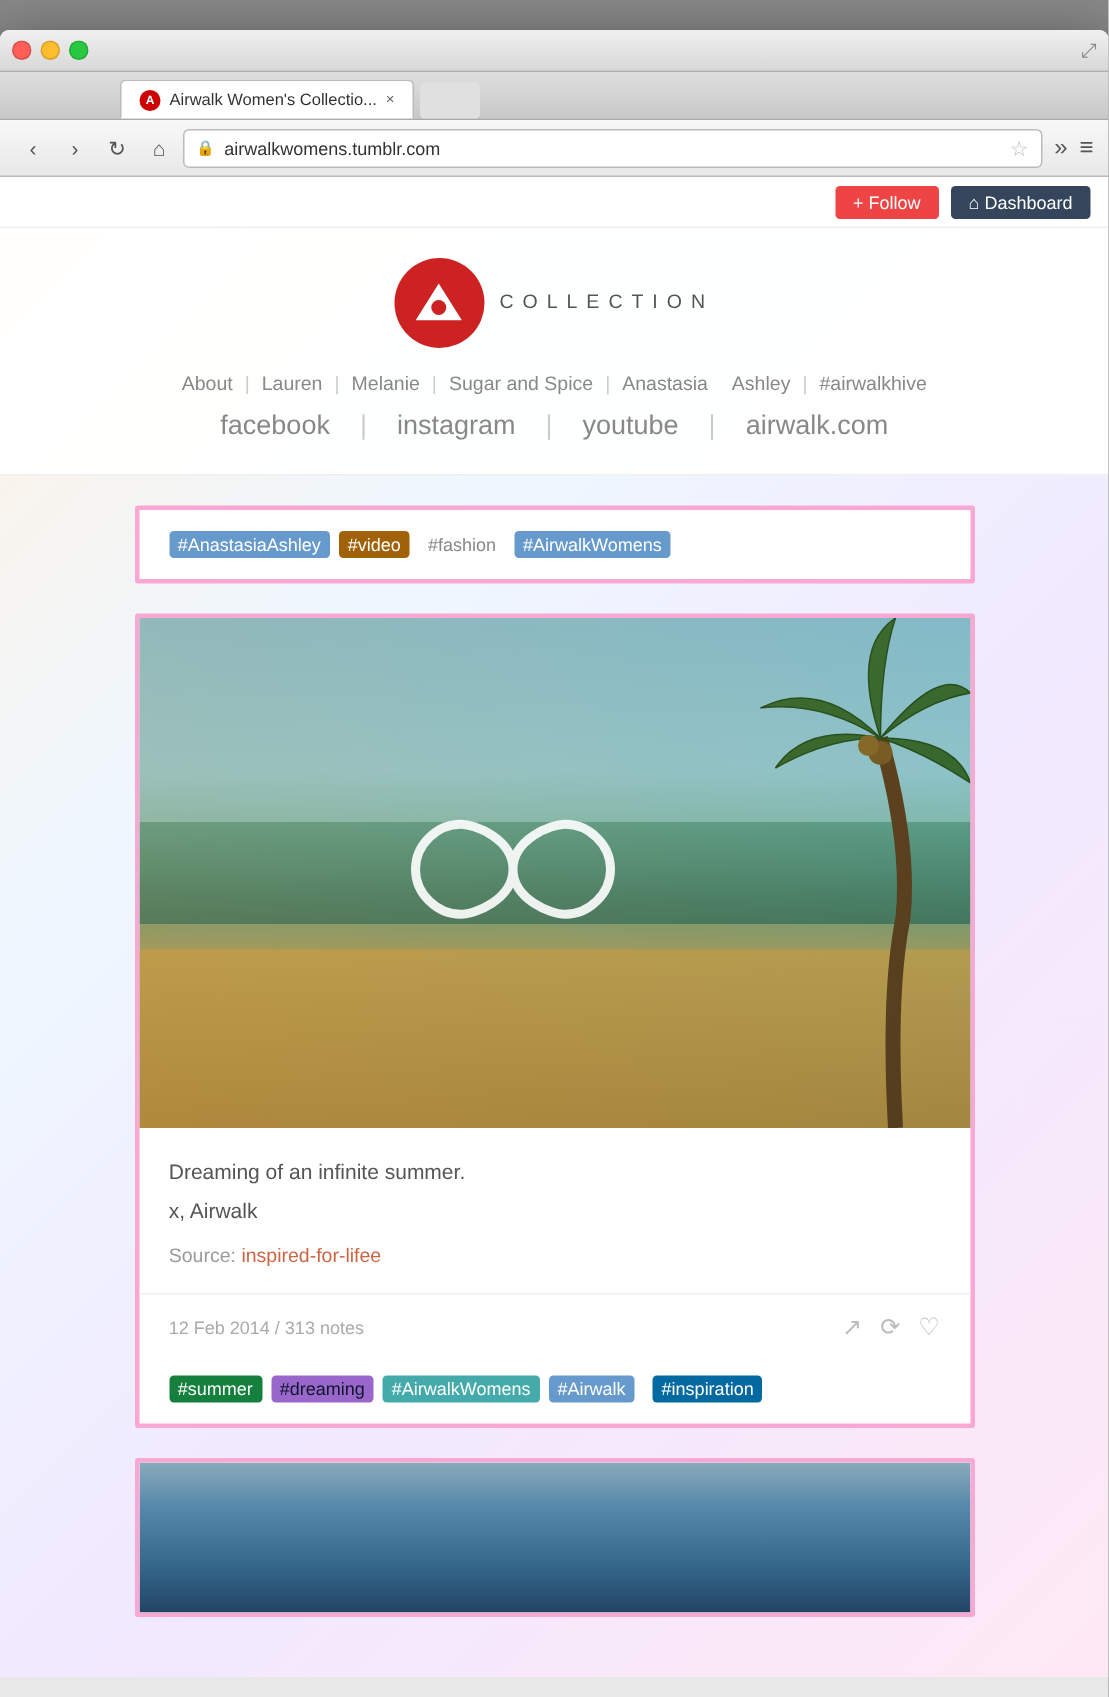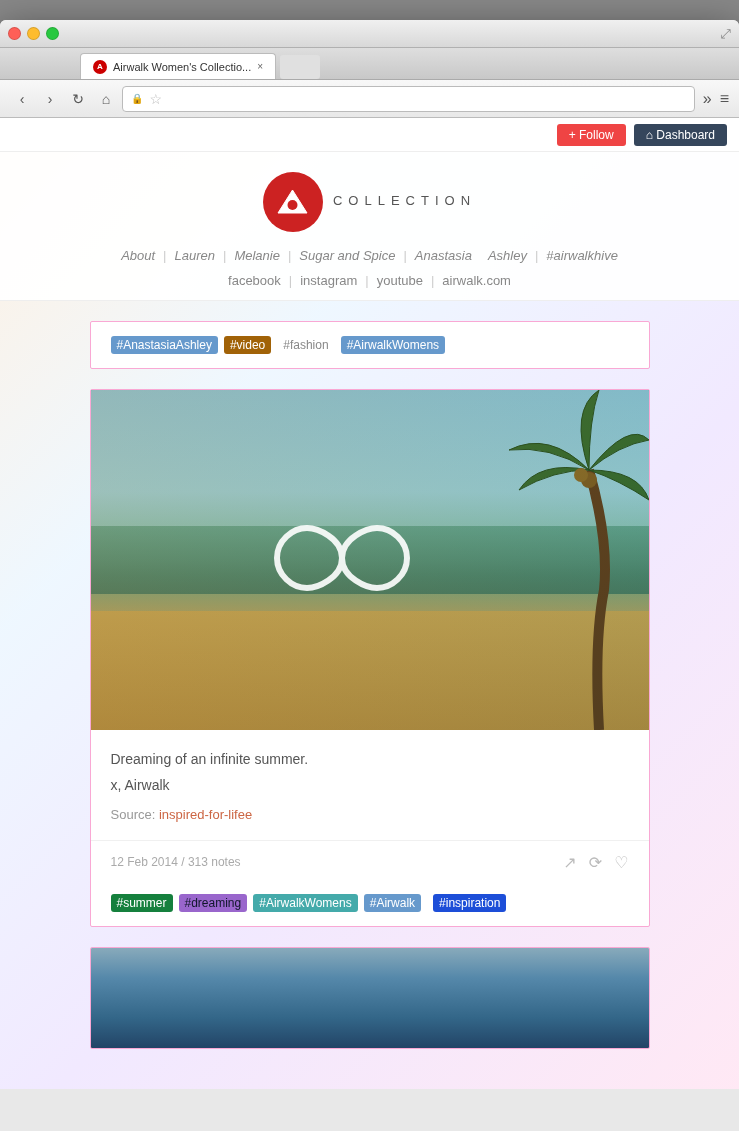--- a/index.html
+++ b/index.html
@@ -249,50 +249,49 @@
       flex-wrap: wrap;
       gap: 2px;
       font-size: 13px;
       color: #888;
       margin-bottom: 6px;
     }
     .nav-links a {
       color: #888;
       text-decoration: none;
       padding: 2px 6px;
-      font-style: italic;
     }
     .nav-links .separator { color: #ccc; }
 
     .social-links {
       display: flex;
       align-items: center;
       justify-content: center;
-      gap: 2px;
-      font-size: 13px;
+      gap: 14px;
+      font-size: 18px;
       color: #888;
-      margin-bottom: 0;
+      margin-bottom: 10px;
     }
     .social-links a {
       color: #888;
       text-decoration: none;
       padding: 2px 6px;
     }
     .social-links .separator { color: #ccc; }
 
     
     .feed {
       max-width: 560px;
       margin: 0 auto;
       padding: 20px 0;
     }
 
     .post-card {
       background: white;
-      border: 1px solid #f9a8d4;
+      border: 3px solid #f9a8d4;
       border-radius: 2px;
       margin-bottom: 20px;
       overflow: hidden;
     }
 
     
     .post-tags-top {
       padding: 14px 20px 14px;
       display: flex;
       flex-wrap: wrap;
@@ -303,21 +302,21 @@
       font-size: 12px;
       padding: 2px 6px;
       border-radius: 3px;
     }
     .tag-blue { background: #6699cc; color: white; }
     .tag-red { background: #a16207; color: white; }
     .tag-default { color: #888; background: transparent; }
     .tag-pink { background: #15803d; color: white; }
     .tag-purple { background: #9966cc; color: #0f172a; }
     .tag-teal { background: #44aaaa; color: white; }
-    .tag-orange { background: #1d4ed8; color: white; }
+    .tag-orange { background: #0369a1; color: white; }
 
     
     .post-image {
       width: 100%;
       height: 340px;
       overflow: hidden;
       position: relative;
       background: #4a8a7a;
     }
 
@@ -421,20 +420,21 @@
     <div style="width:40px;height:24px;margin-left:4px;background:#e0e0e0;border-radius:3px;"></div>
   </div>
 
   <div class="nav-bar">
     <button class="nav-btn">‹</button>
     <button class="nav-btn">›</button>
     <button class="nav-btn">↻</button>
     <button class="nav-btn">⌂</button>
     <div class="address-bar">
       <span class="address-icon">🔒</span>
+      <span class="address-text">airwalkwomens.tumblr.com</span>
       <span class="star-icon">☆</span>
     </div>
     <span class="nav-extra">»</span>
     <span class="nav-extra">≡</span>
   </div>
 
   <div class="page-content">
     <div class="page-bg"></div>
     <div class="page-inner">
 

